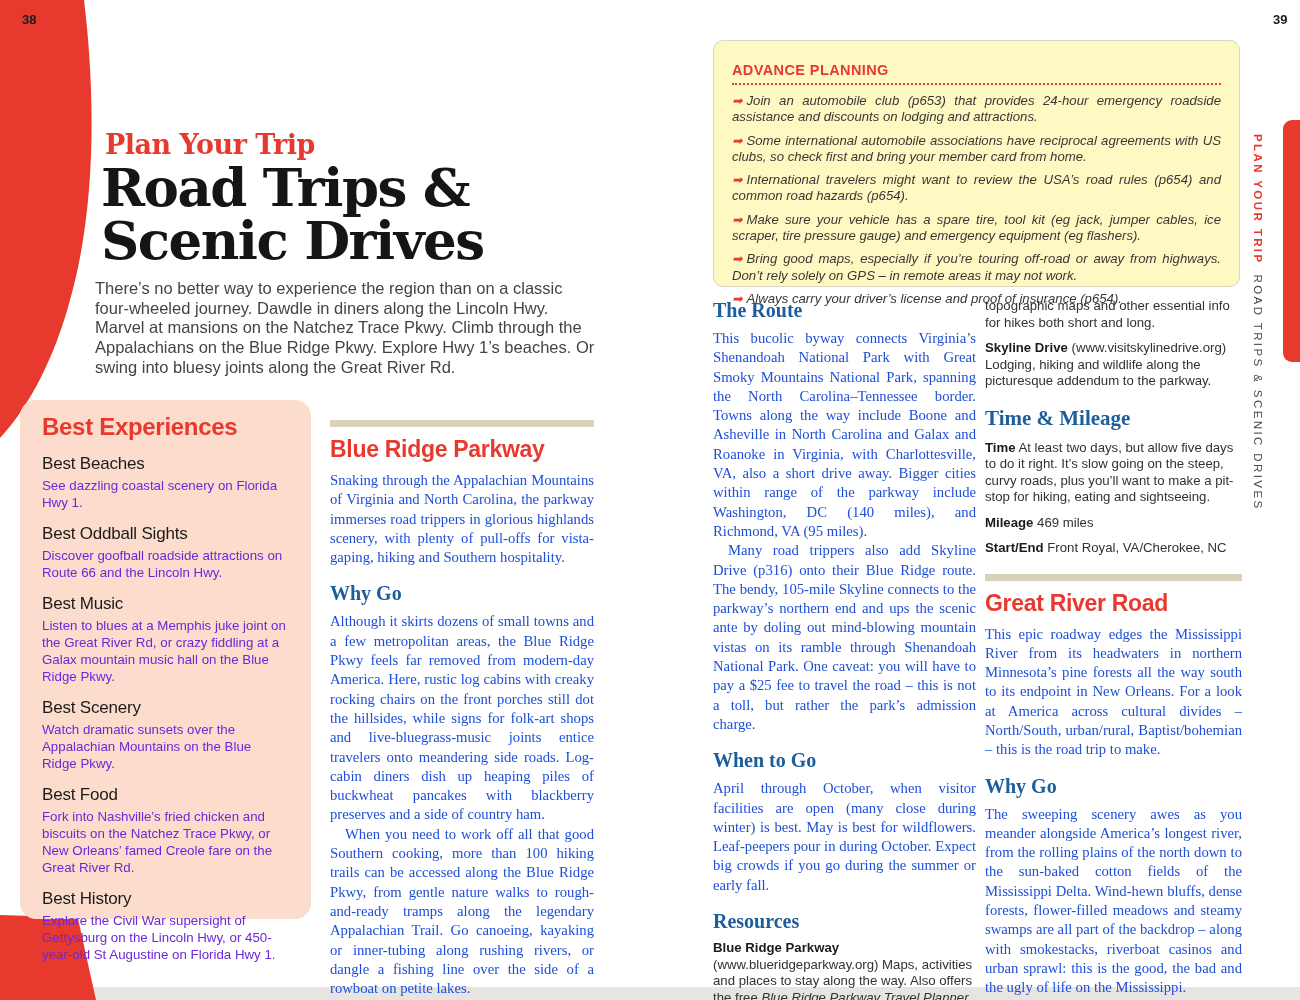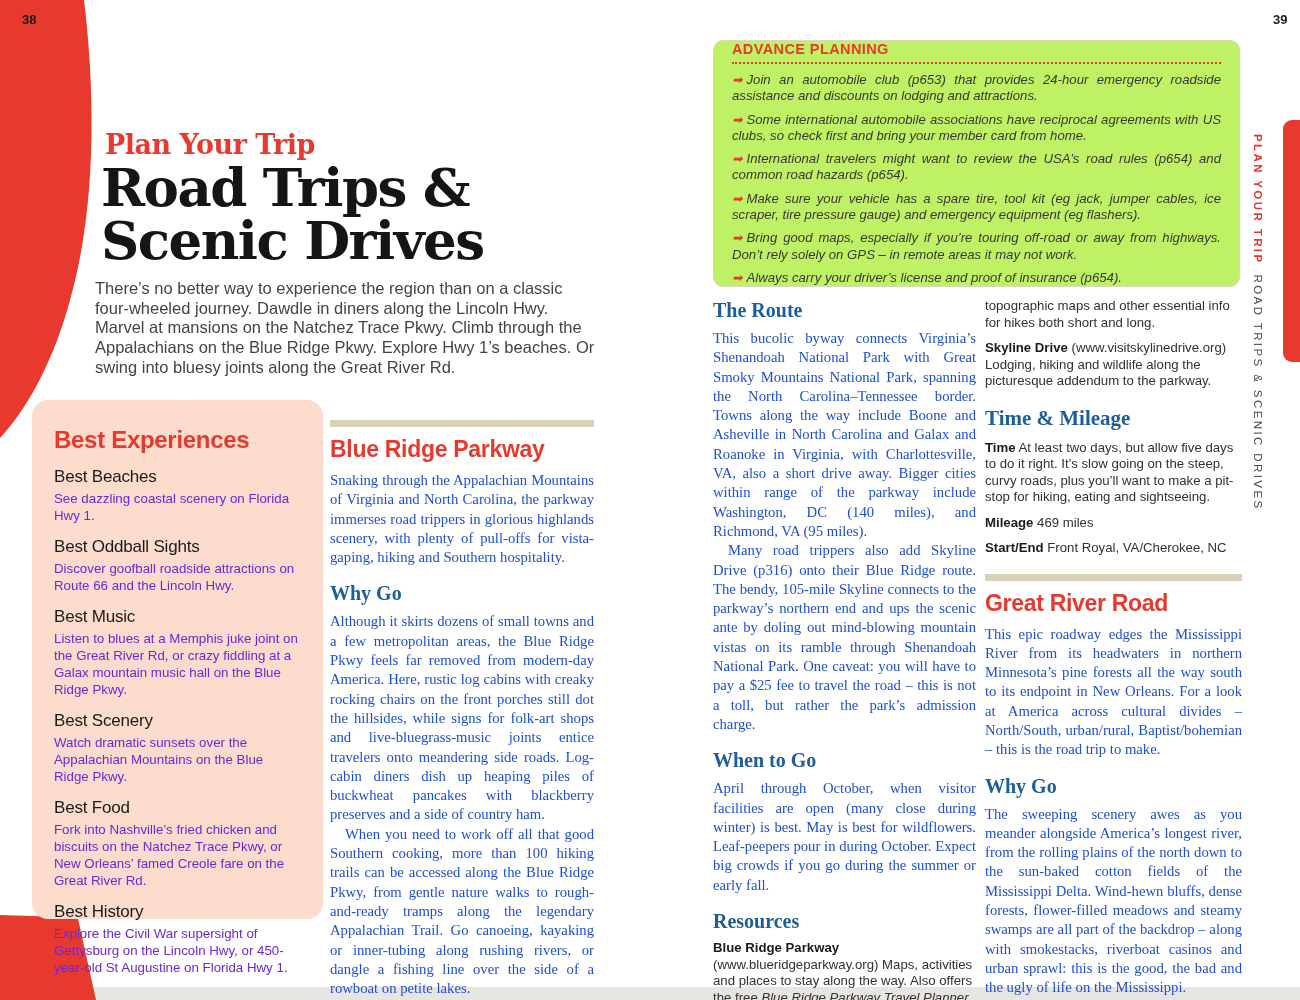--- a/index.html
+++ b/index.html
@@ -24,22 +24,22 @@
   #pn-right { left:1273px; top:12px; }
 
   
   .kicker { left:105px; top:129px; font-family:"DejaVu Serif", serif; font-weight:bold;
     font-size:27px; color:#e8392e; letter-spacing:-0.5px; z-index:2; }
   .big-title { left:101px; top:161px; font-family:"DejaVu Serif", serif; font-weight:bold;
     font-size:53px; line-height:53px; color:#171514; letter-spacing:-1.5px; z-index:2; }
   .lead { left:95px; top:279px; width:505px; font-size:16.5px; line-height:19.7px; color:#464441; z-index:2; }
 
   
-  .best { left:32px; top:400px; width:291px; height:519px; background:#fbdccd;
-    border-radius:16px; padding:24px 22px 0 22px; z-index:3; }
+  .best { left:20px; top:400px; width:291px; height:519px; background:#fbdccd;
+    border-radius:16px; padding:11px 22px 0 22px; z-index:3; }
   .best-title { font-size:24px; font-weight:bold; color:#e8392e; margin:2px 0 4px; letter-spacing:-0.3px; }
   .best-item h3 { font-size:17px; font-weight:normal; color:#1d1b1a; margin:13px 0 3px; letter-spacing:-0.2px; }
   .best-item p { font-size:13.3px; line-height:17px; color:#6d28d9; }
 
   
   .rule { height:7px; background:#d9d2b8; margin-bottom:9px; }
   .red-head { font-size:23px; font-weight:bold; color:#e8392e; letter-spacing:-0.3px; margin-bottom:8px; }
   .blue-head { font-family:"Liberation Serif", serif; font-weight:bold; font-size:20px;
     color:#1d5d9b; margin:15px 0 7px; }
   .body-serif { font-family:"Liberation Serif", serif; font-size:14.7px; line-height:19.3px;
@@ -50,22 +50,22 @@
   .sans-small strong { color:#1d1b1a; }
   .sans-small em { font-style:italic; }
 
   .col-mid { left:330px; top:420px; width:264px; z-index:2; }
   .col-route { left:713px; top:299px; width:263px; z-index:2; }
   .col-right { left:985px; top:298px; width:257px; z-index:2; }
   .col-right .blue-head.tm { font-size:21px; margin:16px 0 9px; }
   .col-right .rule { margin-top:17px; }
 
   
-  .ap-box { left:713px; top:40px; width:527px; height:247px; background:#bef264;
-    border:1px solid #dbd5c2; border-radius:10px; padding:0 18px 8px 18px; z-index:2; }
+  .ap-box { left:713px; top:40px; width:527px; height:247px; background:#fef9c3;
+    border:1px solid #dbd5c2; border-radius:10px; padding:21px 18px 8px 18px; z-index:2; }
   .ap-title { color:#e8392e; font-weight:bold; font-size:14.5px; letter-spacing:0.4px; }
   .ap-rule { border-top:2px dotted #e8392e; margin:5px 0 8px; }
   .ap-item { font-size:13.2px; line-height:16.3px; color:#393734; margin-bottom:7px; text-align:justify;font-style:italic; }
   .ap-arrow { color:#e8392e; font-size:12.5px; margin-right:4px; }
 
   
   .side-text { left:1252px; top:134px; writing-mode:vertical-rl; font-size:11.5px;
     letter-spacing:2.4px; white-space:nowrap; z-index:2; }
   .side-red { color:#e8392e; font-weight:bold; }
   .side-spacer { display:inline-block; height:10px; }

